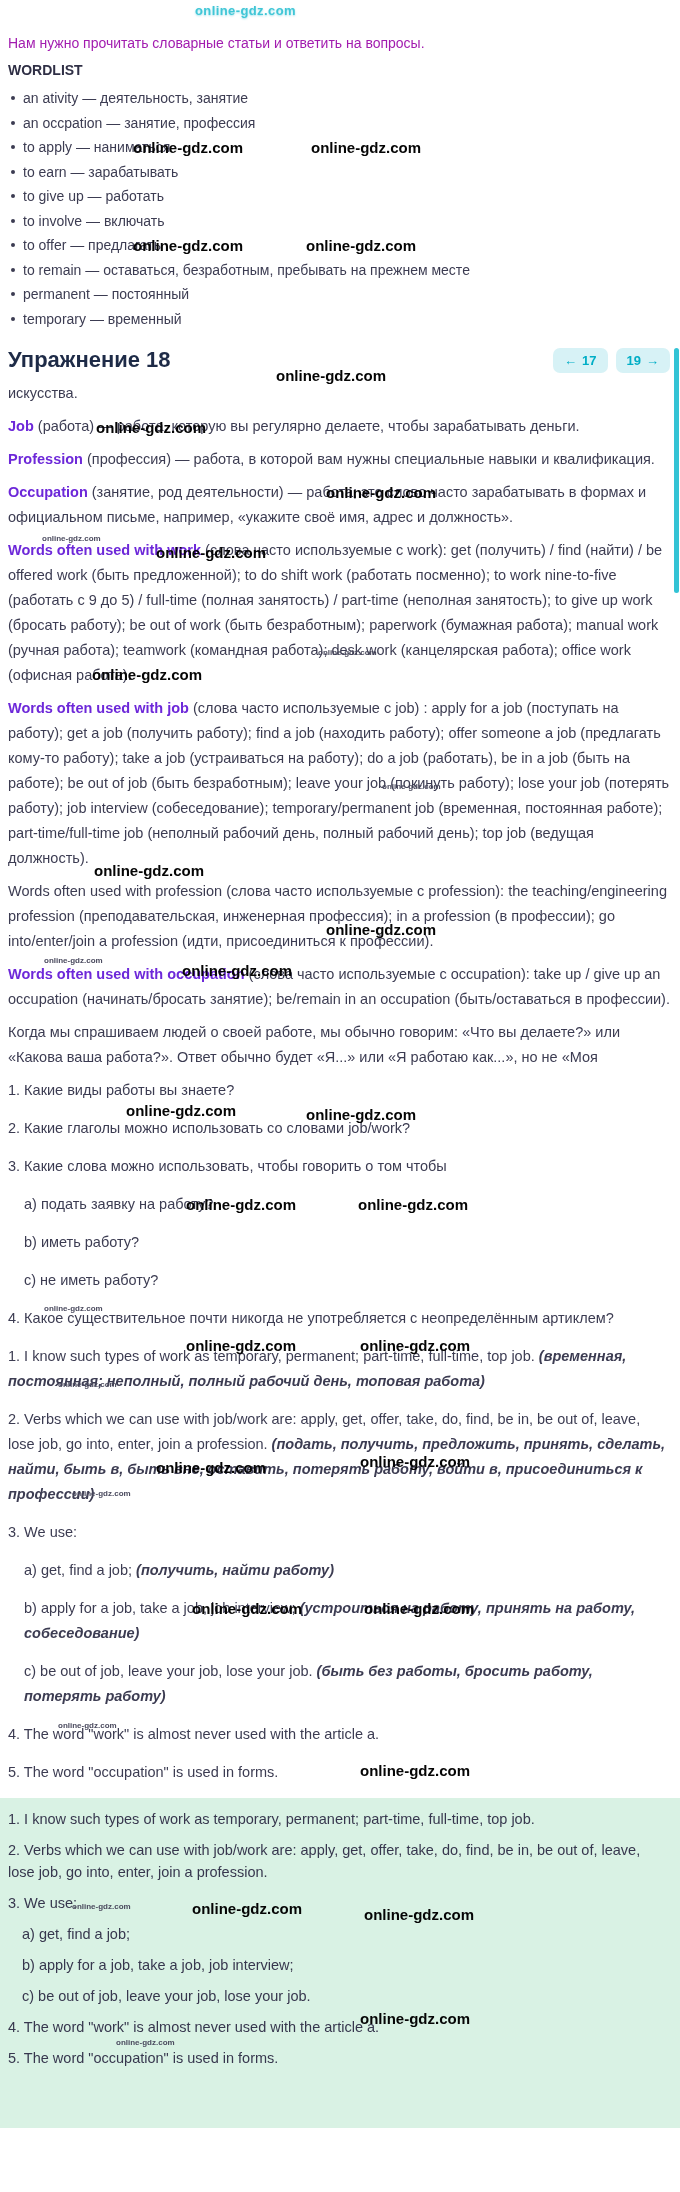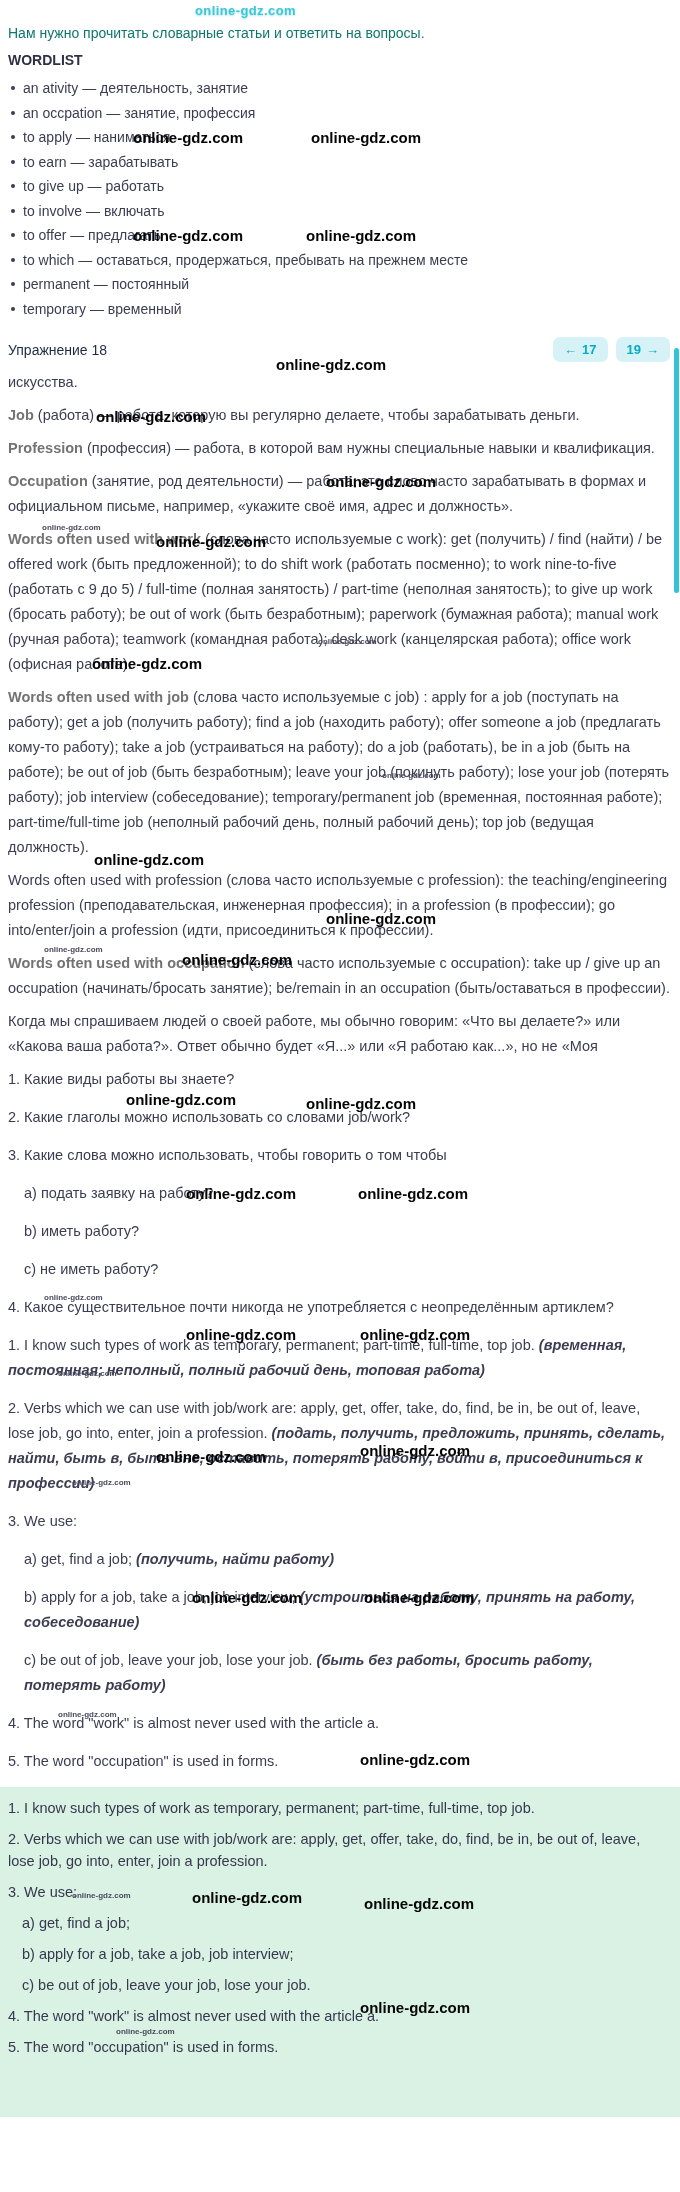--- a/index.html
+++ b/index.html
@@ -13,43 +13,43 @@
   .inner { padding:0 10px 0 8px; }
 
   
   .wm { position:absolute; white-space:nowrap; pointer-events:none; z-index:5; }
   .wm-t { color:#40c6d6; font-size:13px; font-weight:700; letter-spacing:.4px;
           text-shadow:0 1px 2px rgba(80,200,220,.55); }
   .wm-b { color:#050505; font-size:15px; font-weight:700; }
   .wm-s { color:#4a4a5e; font-size:8px; font-weight:600; }
   .top-wm { position:relative; height:22px; }
 
-  .task { font-size:14px; line-height:18px; margin:2px 0 10px; color:#0f766e; }
+  .task { font-size:14px; line-height:18px; margin:12px 0 10px; color:#a21caf; }
   .wordlist-title { font-size:14px; font-weight:700; margin:0 0 6px; color:#2f2f45; }
   ul.wordlist { list-style:none; margin:8px 0 4px; padding:0; }
   ul.wordlist li { position:relative; padding-left:15px; font-size:14px; line-height:24.5px; color:#3c3c52; }
   .bullet { position:absolute; left:3px; top:10px; width:4px; height:4px; border-radius:50%; background:#3c3c52; }
 
   .ex-header { display:flex; align-items:center; justify-content:space-between; margin:16px 0 8px; }
-  .ex-title { font-size:14px; font-weight:400; margin:0; color:#1e2b47; }
+  .ex-title { font-size:22px; font-weight:700; margin:0; color:#1e2b47; }
   .nav { display:flex; gap:8px; }
   .nav-btn { display:flex; align-items:center; gap:5px; border:none; cursor:pointer;
              background:#d7f2f6; color:#00aec6; font-family:inherit;
              font-size:13px; font-weight:600; padding:5px 11px; border-radius:7px; }
   .arr { font-size:13px; }
 
   .scroll-thumb { position:absolute; right:1px; top:348px; width:5px; height:245px;
                   background:#33c3d5; border-radius:3px; z-index:6; }
 
   .content { position:relative; }
   .para { position:relative; font-size:14.5px; line-height:25px; margin:0 0 8px; color:#3c3c52; }
   .q { margin-bottom:13px; }
   .sub { padding-left:16px; }
   .tr { font-style:italic; font-weight:600; }
-  b.lead { color:#737373; }
+  b.lead { color:#6d28d9; }
 
   .result { position:relative; background:#d9f2e4; padding:10px 10px 16px 8px; min-height:330px; }
   .res { position:relative; font-size:14.5px; line-height:22px; margin:0 0 9px; color:#37374e; }
   .res.sub { padding-left:14px; }
 </style>
 </head>
 <body>
 
 <div class="page">
 
@@ -69,21 +69,21 @@
         <span class="wm wm-b" style="left:125px;top:1px">online-gdz.com</span>
         <span class="wm wm-b" style="left:303px;top:1px">online-gdz.com</span>
       </li>
       <li><span class="bullet"></span><span>to earn — зарабатывать</span></li>
       <li><span class="bullet"></span><span>to give up — работать</span></li>
       <li><span class="bullet"></span><span>to involve — включать</span></li>
       <li><span class="bullet"></span><span>to offer — предлагать</span>
         <span class="wm wm-b" style="left:125px;top:1px">online-gdz.com</span>
         <span class="wm wm-b" style="left:298px;top:1px">online-gdz.com</span>
       </li>
-      <li><span class="bullet"></span><span>to which — оставаться, продержаться, пребывать на прежнем месте</span></li>
+      <li><span class="bullet"></span><span>to remain — оставаться, безработным, пребывать на прежнем месте</span></li>
       <li><span class="bullet"></span><span>permanent — постоянный</span></li>
       <li><span class="bullet"></span><span>temporary — временный</span></li>
     </ul>
 
     <div class="ex-header">
       <h1 class="ex-title">Упражнение 18</h1>
       <div class="nav">
         <button class="nav-btn">
           <span class="arr">←</span>
           <span>17</span>

